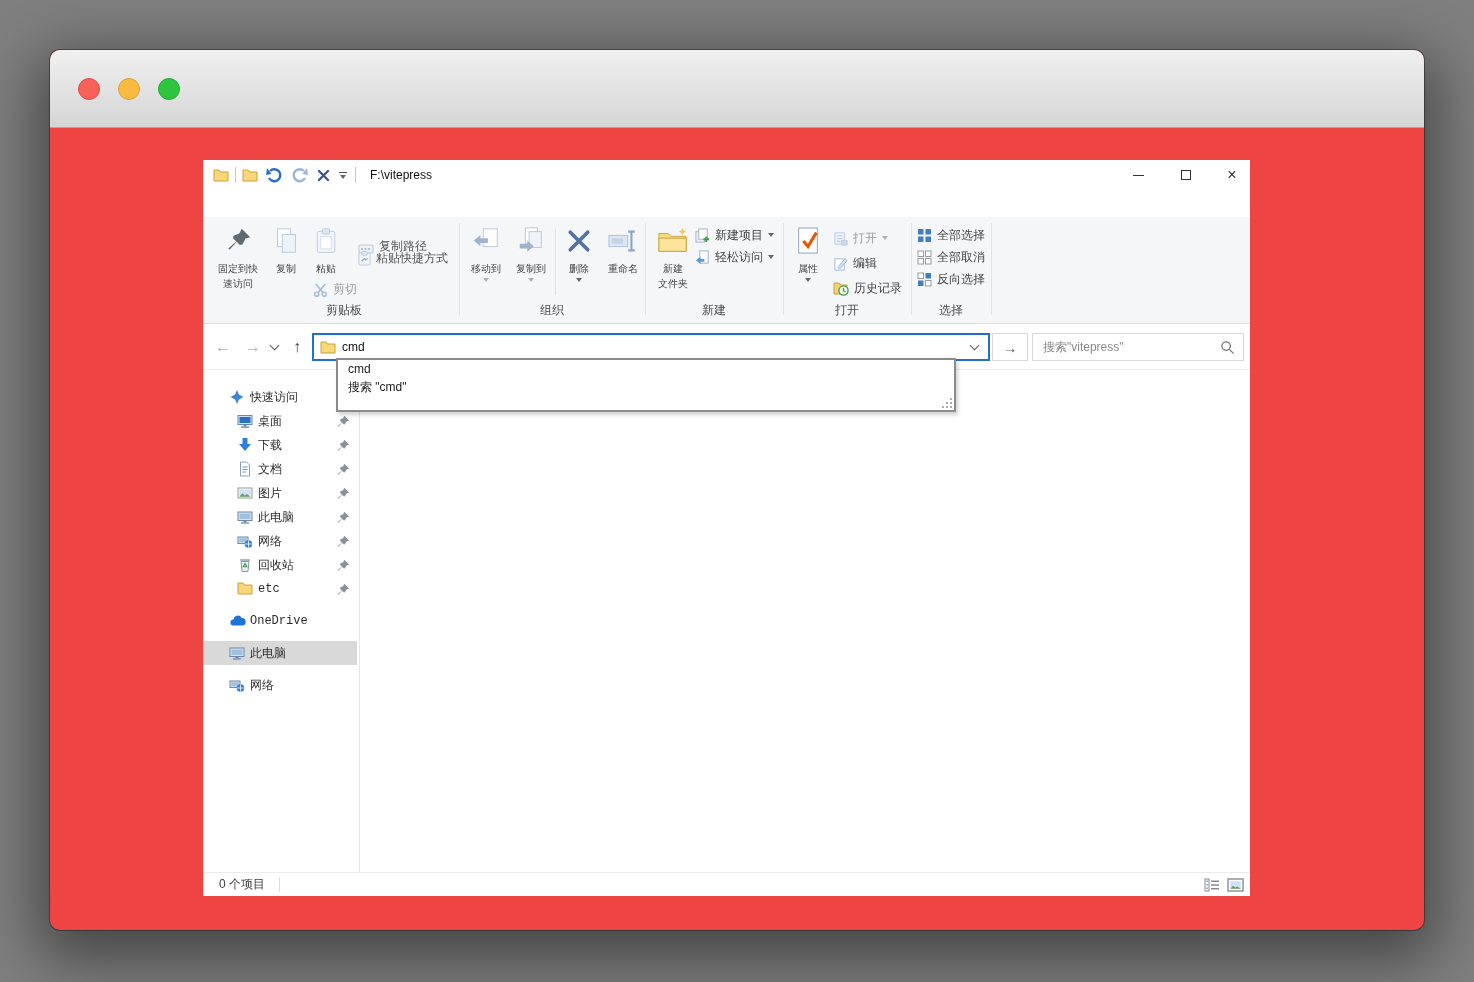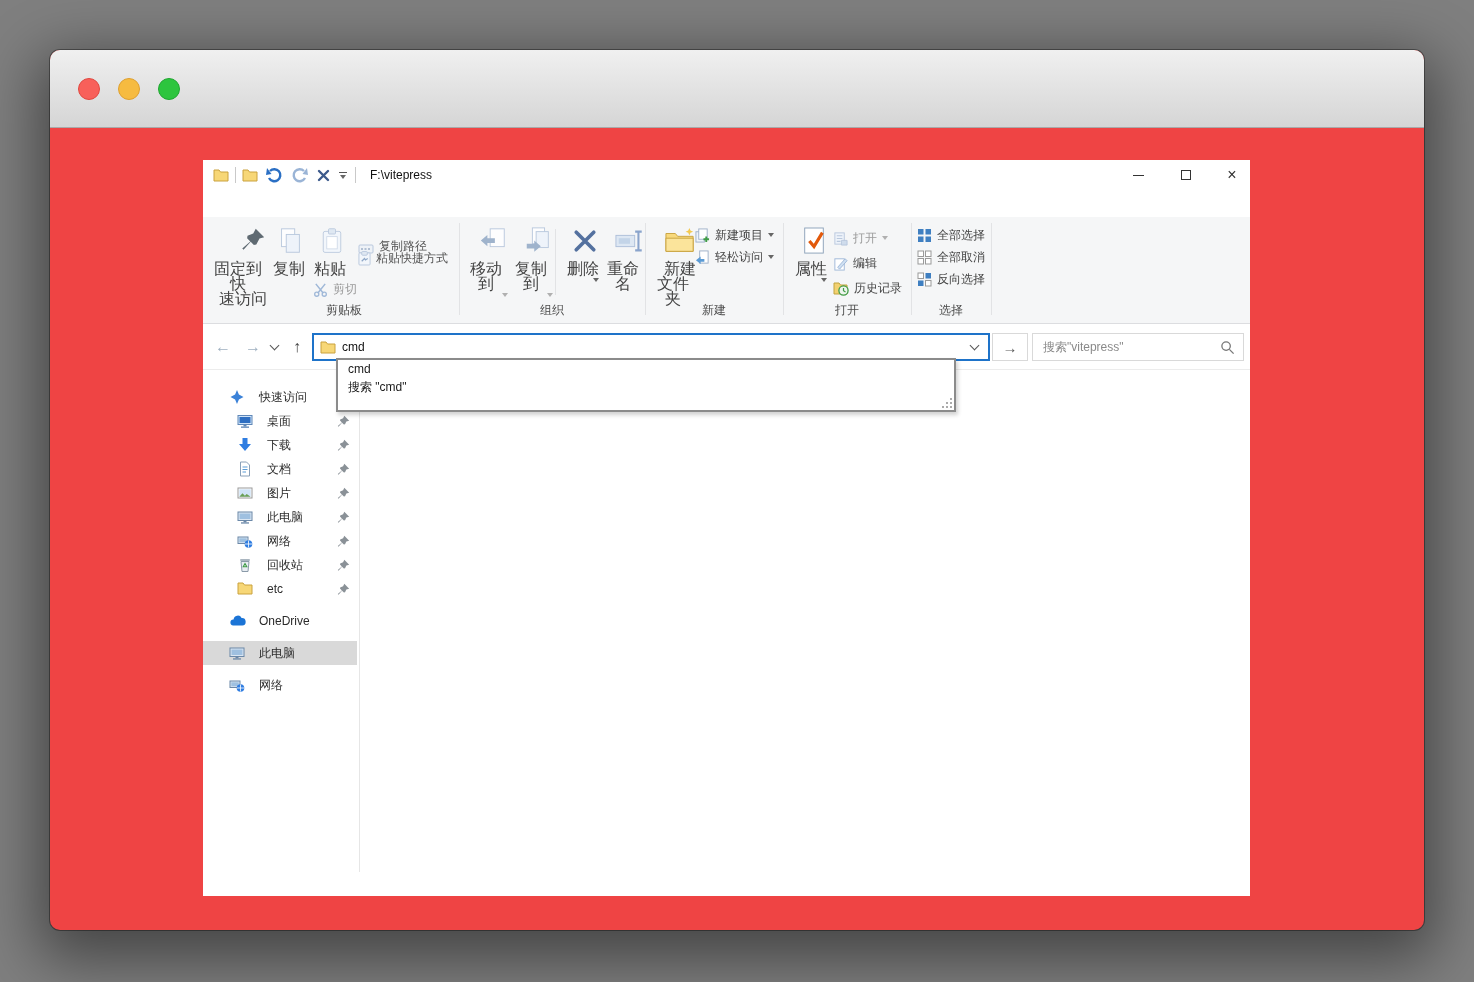--- a/index.html
+++ b/index.html
@@ -38,21 +38,21 @@
   .tab { position:absolute; top:0; height:27px; display:flex; align-items:center; justify-content:center; font-size:13px; color:#262626; }
   .tab.file { left:8px; width:53px; background:#1669bd; color:#fff; }
   .tab.active { left:62px; width:60px; background:#f5f6f7; border:1px solid #d8d8d8; border-bottom:none; }
   .tab.plain1 { left:126px; width:52px; } .tab.plain2 { left:180px; width:52px; }
   .ribbon-collapse { position:absolute; left:1006px; top:6px; width:16px; height:16px; color:#5a5a5a; }
   .help-circle { position:absolute; left:1028px; top:5px; width:17px; height:17px; border-radius:50%;
     background:#1b74d6; color:#fff; font-size:12px; font-weight:bold; display:flex; align-items:center; justify-content:center; }
 
   
   .ribbon { position:absolute; left:0; top:57px; right:0; height:107px; background:#f5f6f7; border-bottom:1px solid #dcdde0; }
-  .lgb { position:absolute; top:4px; display:flex; flex-direction:column; align-items:flex-end; color:#444; font-size:16px; line-height:15px; text-align:center; }
+  .lgb { position:absolute; top:4px; display:flex; flex-direction:column; align-items:center; color:#444; font-size:10px; line-height:15px; text-align:center; }
   .lgb .ic { height:40px; display:flex; align-items:center; justify-content:center; }
   .srow { position:absolute; display:flex; align-items:center; gap:5px; font-size:12px; color:#444; height:20px; white-space:nowrap; }
   .srow.dis { color:#9b9b9b; }
   .caret { width:0; height:0; border-left:3.5px solid transparent; border-right:3.5px solid transparent; border-top:4px solid #666; }
   .caret.dis { border-top-color:#b0b0b0; }
   .vdiv { position:absolute; top:6px; height:92px; width:1px; background:#e2e3e5; }
   .vdiv.short { top:12px; height:66px; }
   .glabel { position:absolute; bottom:4px; font-size:12px; color:#4c4c4c; text-align:center; }
 
   
@@ -77,21 +77,21 @@
   .suggest .row { padding:1px 0 1px 10px; font-size:12px; line-height:16px; color:#1a1a1a; }
   .grip { position:absolute; right:1px; bottom:1px; width:12px; height:12px; }
   .grip i { position:absolute; width:2px; height:2px; background:#ababab; }
 
   
   .bodyarea { position:absolute; left:0; top:210px; right:0; height:502px; background:#fff; }
   .sidebar { position:absolute; left:0; top:0; width:157px; height:502px; background:#fff; border-right:1px solid #e6e6e6; }
   .sbrow { position:absolute; left:0; right:2px; height:24px; display:flex; align-items:center; font-size:12px; color:#2b2b2b; }
   .sbrow .ic { margin-left:26px; width:16px; height:16px; flex:none; }
   .sbrow.child .ic { margin-left:34px; }
-  .sbrow .lbl { margin-left:14px; flex:1; white-space:nowrap; }
+  .sbrow .lbl { margin-left:5px; flex:1; white-space:nowrap;font-family:Liberation Mono, monospace; }
   .sbrow .pinic { width:13px; height:13px; margin-right:7px; flex:none; }
   .sbrow.sel { background:#d9d9d9; }
 
   
   .statusbar { position:absolute; left:0; top:712px; right:0; height:24px; background:#fff; border-top:1px solid #ebebeb;
     display:flex; align-items:center; }
   .status-count { margin-left:16px; color:#3f3f3f; font-size:12px; }
   .status-div { width:1px; height:15px; background:#dcdcdc; margin-left:14px; }
   .viewbtn { position:absolute; top:3px; width:20px; height:18px; display:flex; align-items:center; justify-content:center; }
   .viewbtn.details { left:999px; } .viewbtn.thumbs { left:1022px; }
@@ -593,15 +593,35 @@
                 <path d="M8 11h7M11.5 7.5v7" stroke="#fff" stroke-width=".8"></path>
               </svg>
           </span>
           <span class="lbl">网络</span>
         </div>
       </div>
 
       <div class="abs" style="left:158px; top:0; right:0; height:502px; background:#fff;"></div>
     </div>
 
+    <div class="statusbar">
+      <span class="status-count">0 个项目</span>
+      <span class="status-div"></span>
+      <div class="viewbtn details">
+        <svg width="16" height="14" viewBox="0 0 16 14">
+            <rect x="1" y="1" width="4" height="12" fill="#fff" stroke="#8a8a8a"></rect>
+            <rect x="2.3" y="2.5" width="1.5" height="1.5" fill="#5b9bd5"></rect>
+            <rect x="2.3" y="6" width="1.5" height="1.5" fill="#5b9bd5"></rect>
+            <rect x="2.3" y="9.5" width="1.5" height="1.5" fill="#5b9bd5"></rect>
+            <path d="M7 3.3h8M7 7h8M7 10.7h8" stroke="#8a8a8a" stroke-width="1.4"></path>
+          </svg>
+      </div>
+      <div class="viewbtn thumbs">
+        <svg width="17" height="14" viewBox="0 0 17 14">
+            <rect x="1" y="1" width="15" height="12" fill="#fff" stroke="#9a9a9a" stroke-width="1.6"></rect>
+            <rect x="3.2" y="3.2" width="10.6" height="7.6" fill="#cfe3f7"></rect>
+            <path d="M3.2 10.8l3-3 2.2 2 1.6-1.5 3.8 2.5z" fill="#6a9e55"></path>
+          </svg>
+      </div>
+    </div>
 
   </div>
 </div>
 
 </body></html>

